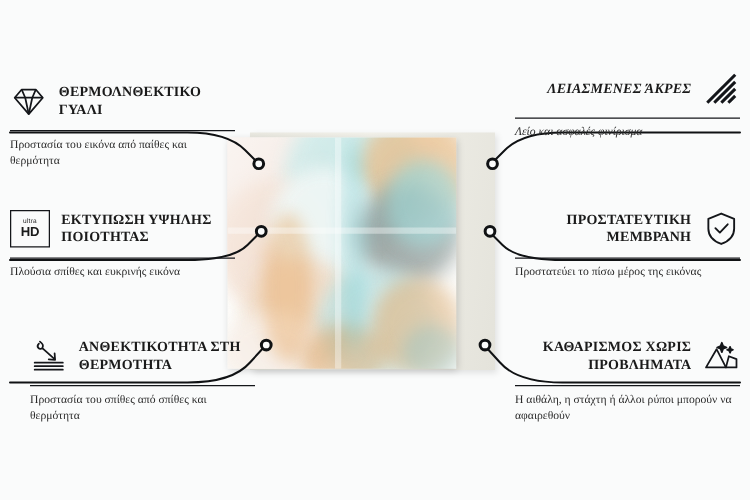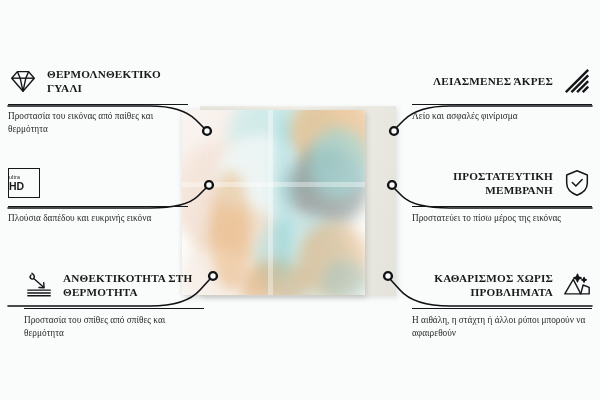--- a/index.html
+++ b/index.html
@@ -56,21 +56,21 @@
   .f-desc{font-size:9.3px;line-height:1.38;color:#2a2a2a;}
   .feat.left .f-desc{text-align:left;}
   .feat.right .f-desc{}
 
   .ico{width:30px;height:30px;flex:0 0 30px;display:block;}
   .ico svg{width:100%;height:100%;display:block;}
 
   
   .hd-badge{
     width:30px;height:28px;flex:0 0 30px;border:1.6px solid #14161a;
-    display:flex;flex-direction:column;justify-content:center;
+    display:flex;flex-direction:column;align-items:center;justify-content:center;
     font-family:"Liberation Sans",sans-serif;line-height:1;
   }
   .hd-badge .u{font-size:5.2px;letter-spacing:.2px;margin-bottom:1px;}
   .hd-badge .h{font-size:10.5px;font-weight:bold;letter-spacing:-.2px;}
 
   
   #links{position:absolute;inset:0;width:600px;height:400px;pointer-events:none;}
 </style>
 </head>
 <body style="background: rgb(250, 251, 251);">
@@ -130,32 +130,33 @@
           <path d="M4 13 L10 6 L22 6 L28 13 L16 27 Z"></path>
           <path d="M4 13 L28 13"></path>
               <path d="M10 6 L13 13 L16 27"></path>
               <path d="M22 6 L19 13 L16 27"></path>
         </g>
           </svg>
       </span>
       <span class="f-title">ΘΕΡΜΟΛΝΘΕΚΤΙΚΟ ΓΥΑΛΙ</span>
     </div>
     <div class="rule"></div>
-    <div class="f-desc">Προστασία του εικόνας από παίθες και θερμότητα</div>
+    <div class="f-desc">Προστασία του εικόνα από παίθες και θερμότητα</div>
   </div>
 
   <div class="feat left" style="top:164px;">
     <div class="f-head">
       <span class="hd-badge">
         <span class="u">ultra</span>
           <span class="h">HD</span>
       </span>
-    </div>
-    <div class="rule"></div>
-    <div class="f-desc">Πλούσια δαπέδου και ευκρινής εικόνα</div>
+      <span class="f-title">ΕΚΤΥΠΩΣΗ ΥΨΗΛΗΣ ΠΟΙΟΤΗΤΑΣ</span>
+    </div>
+    <div class="rule"></div>
+    <div class="f-desc">Πλούσια σπίθες και ευκρινής εικόνα</div>
   </div>
 
   <div class="feat left" style="top:266px;margin-left:16px;">
     <div class="f-head">
       <span class="ico">
         <svg viewBox="0 0 32 32">
             <g fill="none" stroke="#14161a" stroke-width="1.5" stroke-linecap="round" stroke-linejoin="round">
           <path d="M8.5 3.5c2.2 1.6 3 3.2 2.3 4.8-.6 1.5-2.4 1.9-3.5.8-1-1-.9-2.7.3-3.9"></path>
           <path d="M11 9.5 L21 18.5"></path>
               <path d="M21 13.5 L21.4 19 L16 18.6"></path>
@@ -164,21 +165,21 @@
               <path d="M4 27.5 L28 27.5"></path>
         </g>
           </svg>
       </span>
       <span class="f-title">ΑΝΘΕΚΤΙΚΟΤΗΤΑ ΣΤΗ ΘΕΡΜΟΤΗΤΑ</span>
     </div>
     <div class="rule"></div>
     <div class="f-desc">Προστασία του σπίθες από σπίθες και θερμότητα</div>
   </div>
 
-  <div class="feat right" style="top:62px;">
+  <div class="feat right" style="top:52px;font-style:italic;">
     <div class="f-head">
       <span class="ico">
         <svg viewBox="0 0 32 32">
             <g stroke="#14161a" stroke-width="2.6" stroke-linecap="square">
           <path d="M5 27 L27 5"></path>
               <path d="M11 27 L27 11"></path>
               <path d="M17 27 L27 17"></path>
               <path d="M23 27 L27 23"></path>
         </g>
           </svg>

